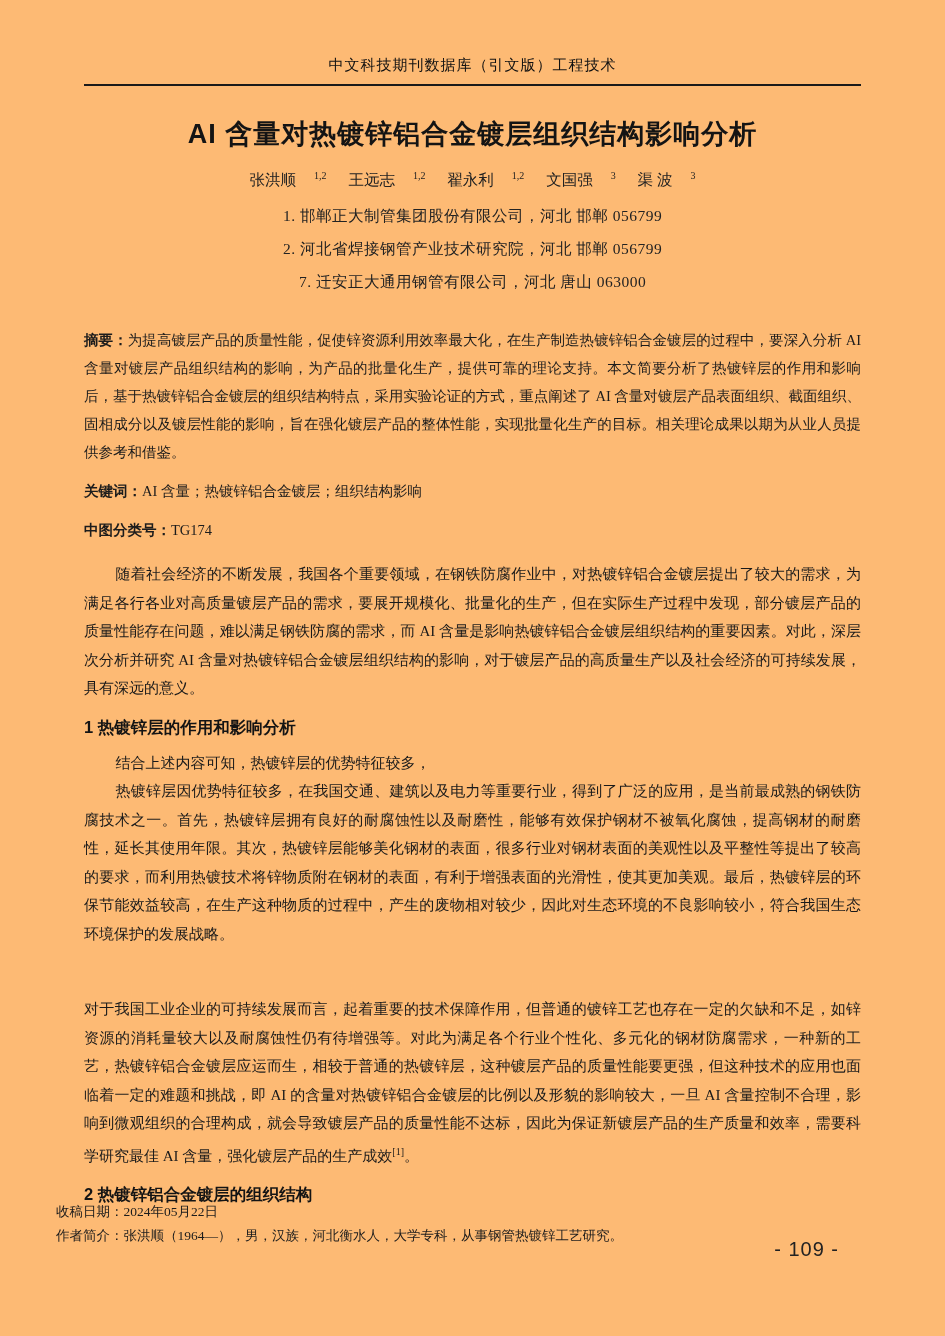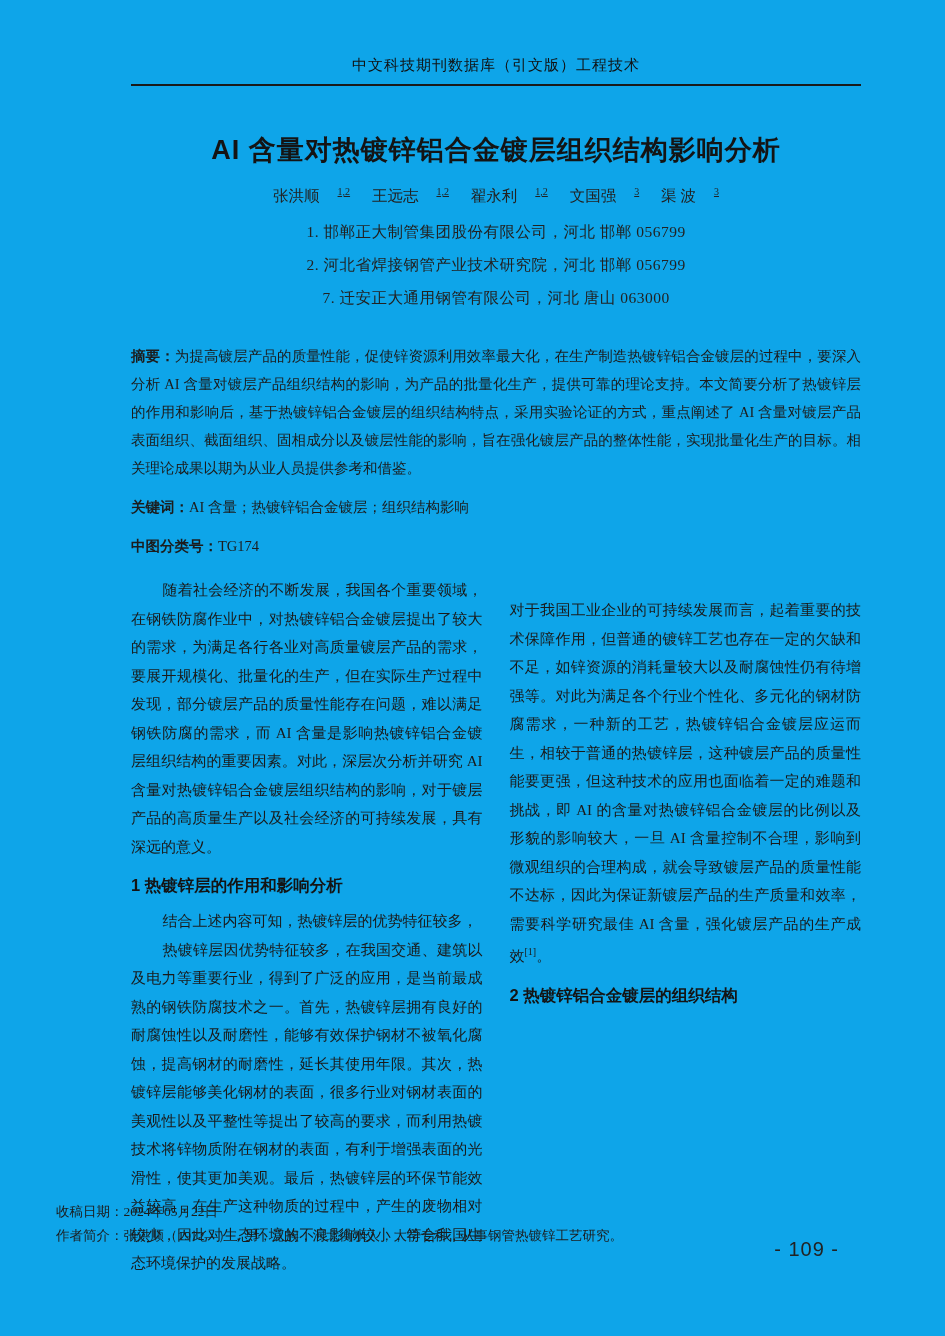--- a/index.html
+++ b/index.html
@@ -2,59 +2,58 @@
 <html><head>
 <meta charset="utf-8">
 <style>
   * { margin: 0; padding: 0; box-sizing: border-box; }
   html, body { background: #e8e8e8; }
   .page {
     position: relative;
     width: 945px;
     height: 1336px;
     margin: 0 auto;
-    background: #0ea5e9;
+    background: #fdba74;
     color: #1c1c1c;
     font-family: "Liberation Serif", "DejaVu Serif", serif;
     overflow: hidden;
-    padding-left: 47px;
   }
   .content { padding: 56px 84px 0 84px; }
 
   .journal-header {
     text-align: center;
     font-size: 15px;
     color: #111;
     font-family: "Liberation Serif", serif;
     letter-spacing: 1px;
   }
   .header-rule {
     border: none;
     border-top: 2px solid #1a1a1a;
     margin-top: 9px;
   }
 
   .article-title {
-    margin-top: 46px;
+    margin-top: 30px;
     text-align: center;
     font-size: 27px;
     font-weight: bold;
     font-family: "Liberation Sans", "DejaVu Sans", sans-serif;
     letter-spacing: 1px;
     color: #141414;
   }
 
   .authors {
     margin-top: 18px;
     text-align: center;
     font-size: 15.5px;
     color: #222;
   }
   .author { margin: 0 9px; white-space: nowrap; }
-  .author sup { font-size: 10px; margin-left: 18px; text-decoration: underline; }
+  .author sup { font-size: 10px; margin-left: 18px; }
 
   .affiliations { margin-top: 8px; text-align: center; }
   .affiliation {
     font-size: 15.5px;
     line-height: 33px;
     color: #222;
     letter-spacing: 0.5px;
   }
 
   .meta-block {
@@ -67,20 +66,21 @@
   .meta-label {
     font-weight: bold;
     font-family: "Liberation Sans", "DejaVu Sans", sans-serif;
   }
   .meta-line { margin-top: 11px; }
 
   .columns {
     margin-top: 16px;
     display: flex;
     gap: 27px;
+    flex-direction: column;
   }
   .col { flex: 1 1 0; min-width: 0; }
   .body-p {
     font-size: 15px;
     line-height: 28.5px;
     text-align: justify;
     text-indent: 2.1em;
     color: #1a1a1a;
   }
   .body-p.no-indent { text-indent: 0; margin-top: 20px; }
@@ -154,17 +154,17 @@
       <div class="col">
         <p class="body-p no-indent"><span>对于我国工业企业的可持续发展而言，起着重要的技术保障作用，但普通的镀锌工艺也存在一定的欠缺和不足，如锌资源的消耗量较大以及耐腐蚀性仍有待增强等。对此为满足各个行业个性化、多元化的钢材防腐需求，一种新的工艺，热镀锌铝合金镀层应运而生，相较于普通的热镀锌层，这种镀层产品的质量性能要更强，但这种技术的应用也面临着一定的难题和挑战，即 AI 的含量对热镀锌铝合金镀层的比例以及形貌的影响较大，一旦 AI 含量控制不合理，影响到微观组织的合理构成，就会导致镀层产品的质量性能不达标，因此为保证新镀层产品的生产质量和效率，需要科学研究最佳 AI 含量，强化镀层产品的生产成效</span><sup>[1]</sup><span>。</span></p>
         <h2 class="section-heading">2 热镀锌铝合金镀层的组织结构</h2>
       </div>
     </div>
 
   </div>
 
   <div class="footnote">
     <div><span>收稿日期：</span><span>2024年05月22日</span></div>
-    <div><span>作者简介：</span><span>张洪顺（1972—），男，汉族，河北衡水人，大学专科，从事钢管热镀锌工艺研究。</span></div>
+    <div><span>作者简介：</span><span>张洪顺（1964—），男，汉族，河北衡水人，大学专科，从事钢管热镀锌工艺研究。</span></div>
   </div>
 
   <div class="page-number">- 109 -</div>
 </div>
 
 </body></html>

